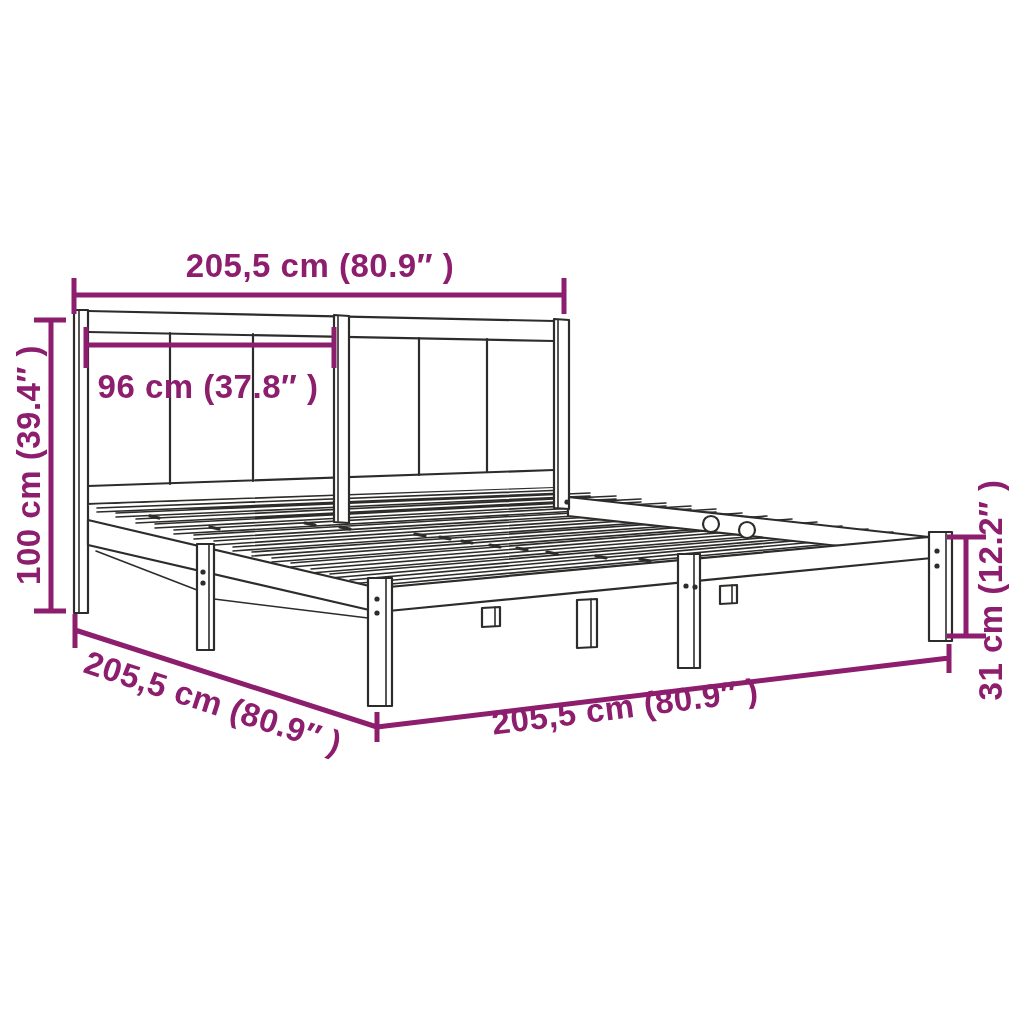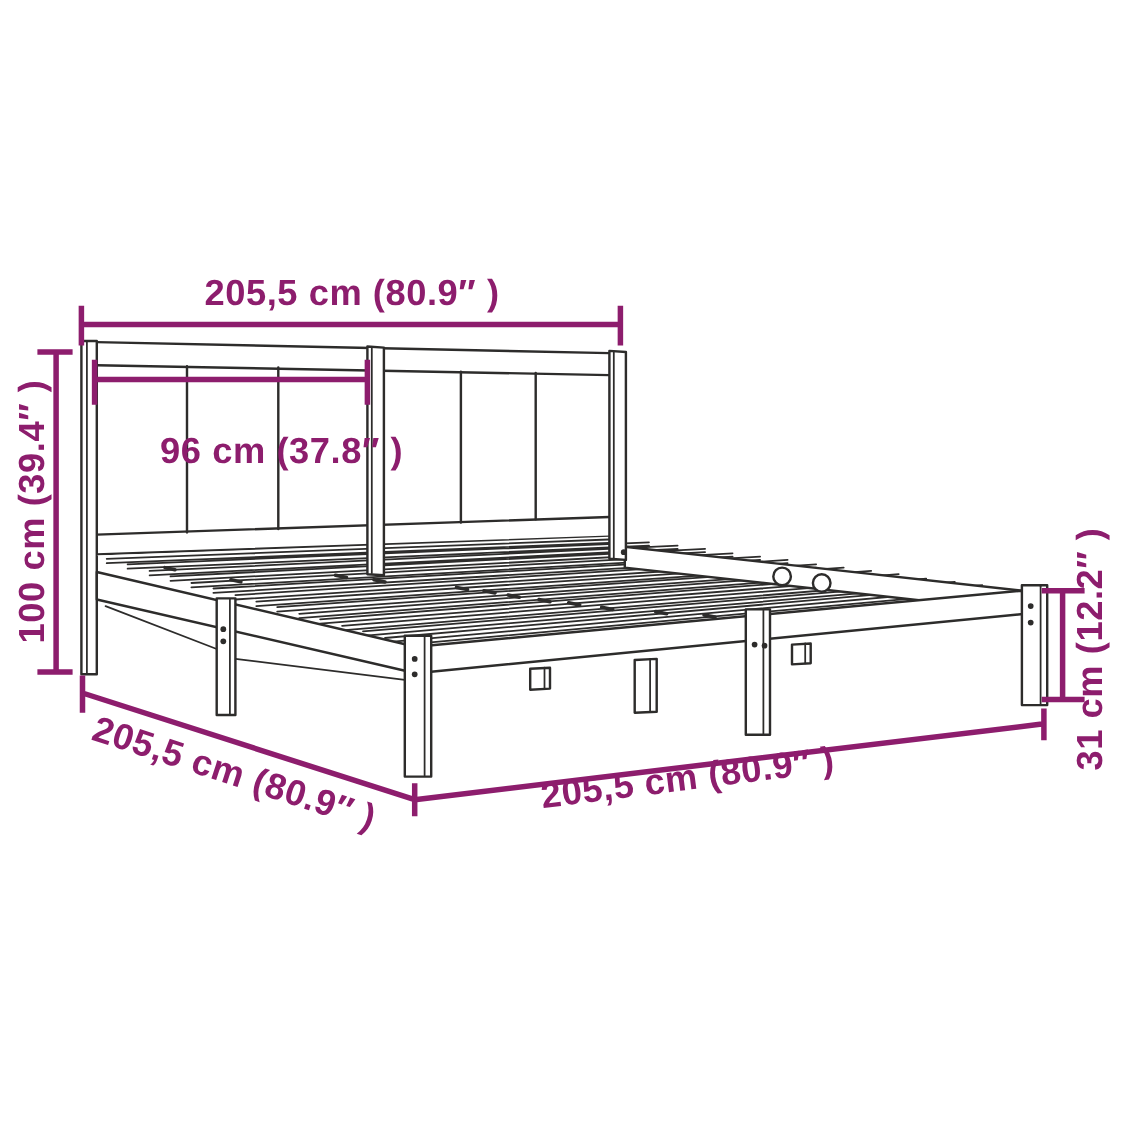--- a/index.html
+++ b/index.html
@@ -116,21 +116,21 @@
       <path class="dim" d="M86,345 L334,345 M86,327 L86,368 M334,327 L334,368"></path>
       <path class="dim" d="M51,320 L51,611 M34,320 L66,320 M34,611 L66,611"></path>
       <path class="dim" d="M75,630 L377,727 M75,614 L75,648 M377,712 L377,742"></path>
       <path class="dim" d="M377,727 L949,658 M949,644 L949,673"></path>
       <path class="dim" d="M966,537 L966,636 M947,537 L986,537 M947,636 L986,636"></path>
     </g>
   </svg>
 
   <div class="dim-label" style="left:320px;top:266px;transform:translate(-50%,-50%);">205,5 cm (80.9″ )</div>
 
-  <div class="dim-label" style="left:208px;top:410px;transform:translate(-50%,-50%);margin-left:48px;">96 cm (37.8″ )</div>
+  <div class="dim-label" style="left:208px;top:387px;transform:translate(-50%,-50%);">96 cm (37.8″ )</div>
 
   <div class="dim-label" style="left:29px;top:465px;transform:translate(-50%,-50%) rotate(-90deg);">100 cm (39.4″ )</div>
 
   <div class="dim-label" style="left:213px;top:703px;transform:translate(-50%,-50%) rotate(18deg);">205,5 cm (80.9″ )</div>
 
   <div class="dim-label" style="left:625px;top:707px;transform:translate(-50%,-50%) rotate(-7.2deg);">205,5 cm (80.9″ )</div>
 
   <div class="dim-label" style="left:991px;top:590px;transform:translate(-50%,-50%) rotate(-90deg);">31 cm (12.2″ )</div>
 
 </div>

